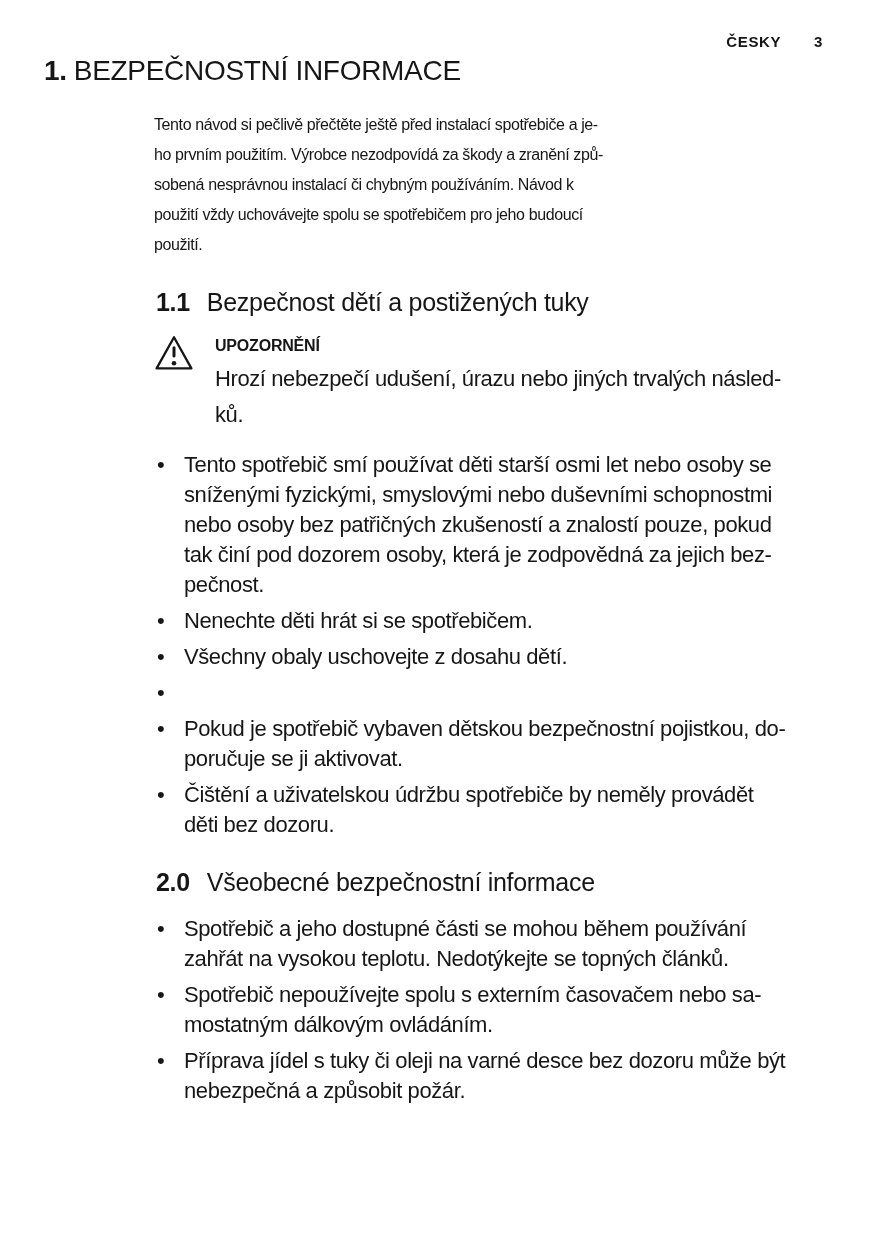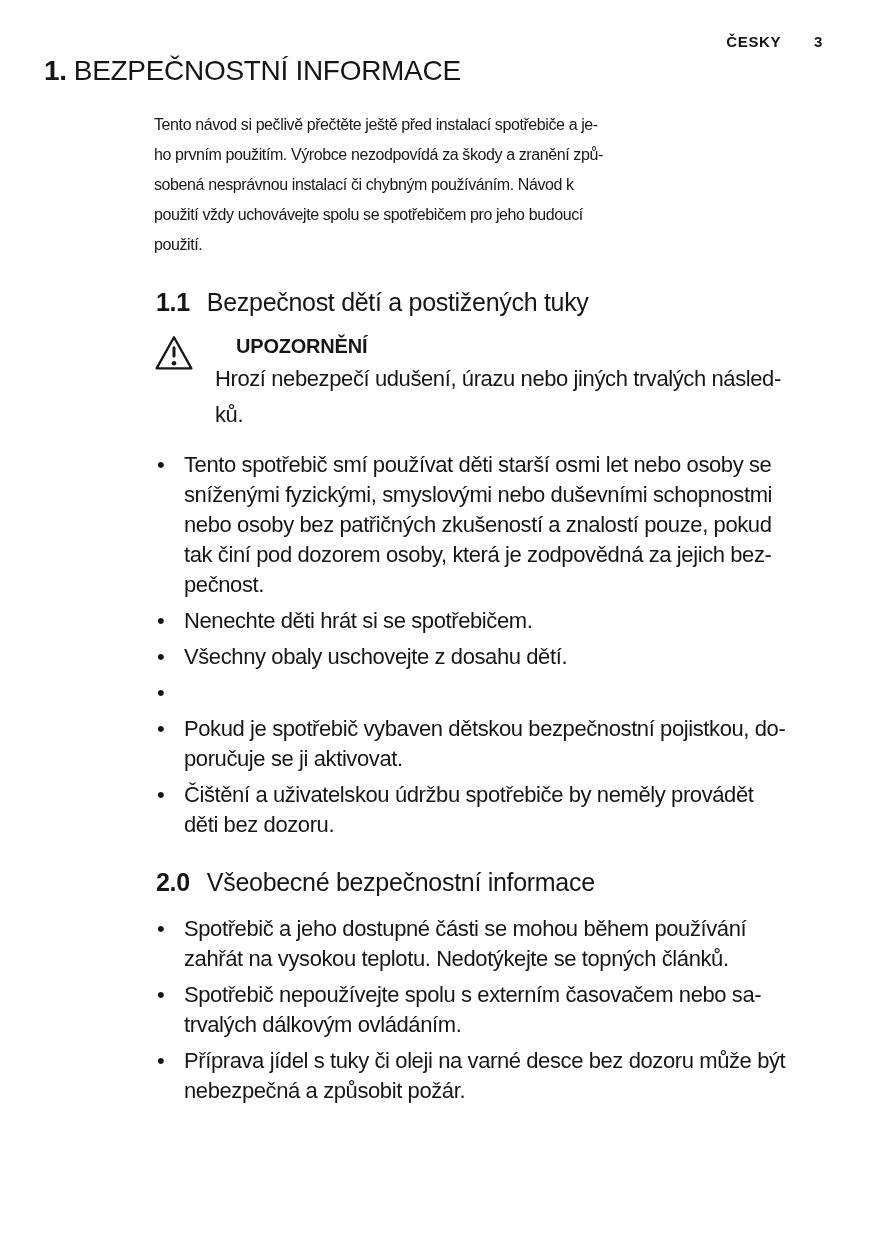--- a/index.html
+++ b/index.html
@@ -66,25 +66,24 @@
     margin-top: 14px;
     display: flex;
     align-items: flex-start;
   }
   .warn-icon {
     flex: none;
     width: 61px;
     padding-top: 3px;
   }
   .warn-label {
-    font-size: 20px;
+    font-size: 16px;
     font-weight: 700;
     line-height: 30px;
     letter-spacing: -0.2px;
-    margin-left: 21px;
   }
   .warn-text {
     font-size: 22px;
     line-height: 36px;
     letter-spacing: -0.4px;
     white-space: pre-line;
   }
   ul.safety-list {
     list-style: none;
     margin: 17px 0 0 0;
@@ -185,21 +184,21 @@
 
     <ul class="safety-list">
       <li>
         <span class="marker">•</span>
         <span class="btext">Spotřebič a jeho dostupné části se mohou během používání
 zahřát na vysokou teplotu. Nedotýkejte se topných článků.</span>
       </li>
       <li>
         <span class="marker">•</span>
         <span class="btext">Spotřebič nepoužívejte spolu s externím časovačem nebo sa-
-trvalých dálkovým ovládáním.</span>
+mostatným dálkovým ovládáním.</span>
       </li>
       <li>
         <span class="marker">•</span>
         <span class="btext">Příprava jídel s tuky či oleji na varné desce bez dozoru může být
 nebezpečná a způsobit požár.</span>
       </li>
     </ul>
 
   </div>
 </div>

